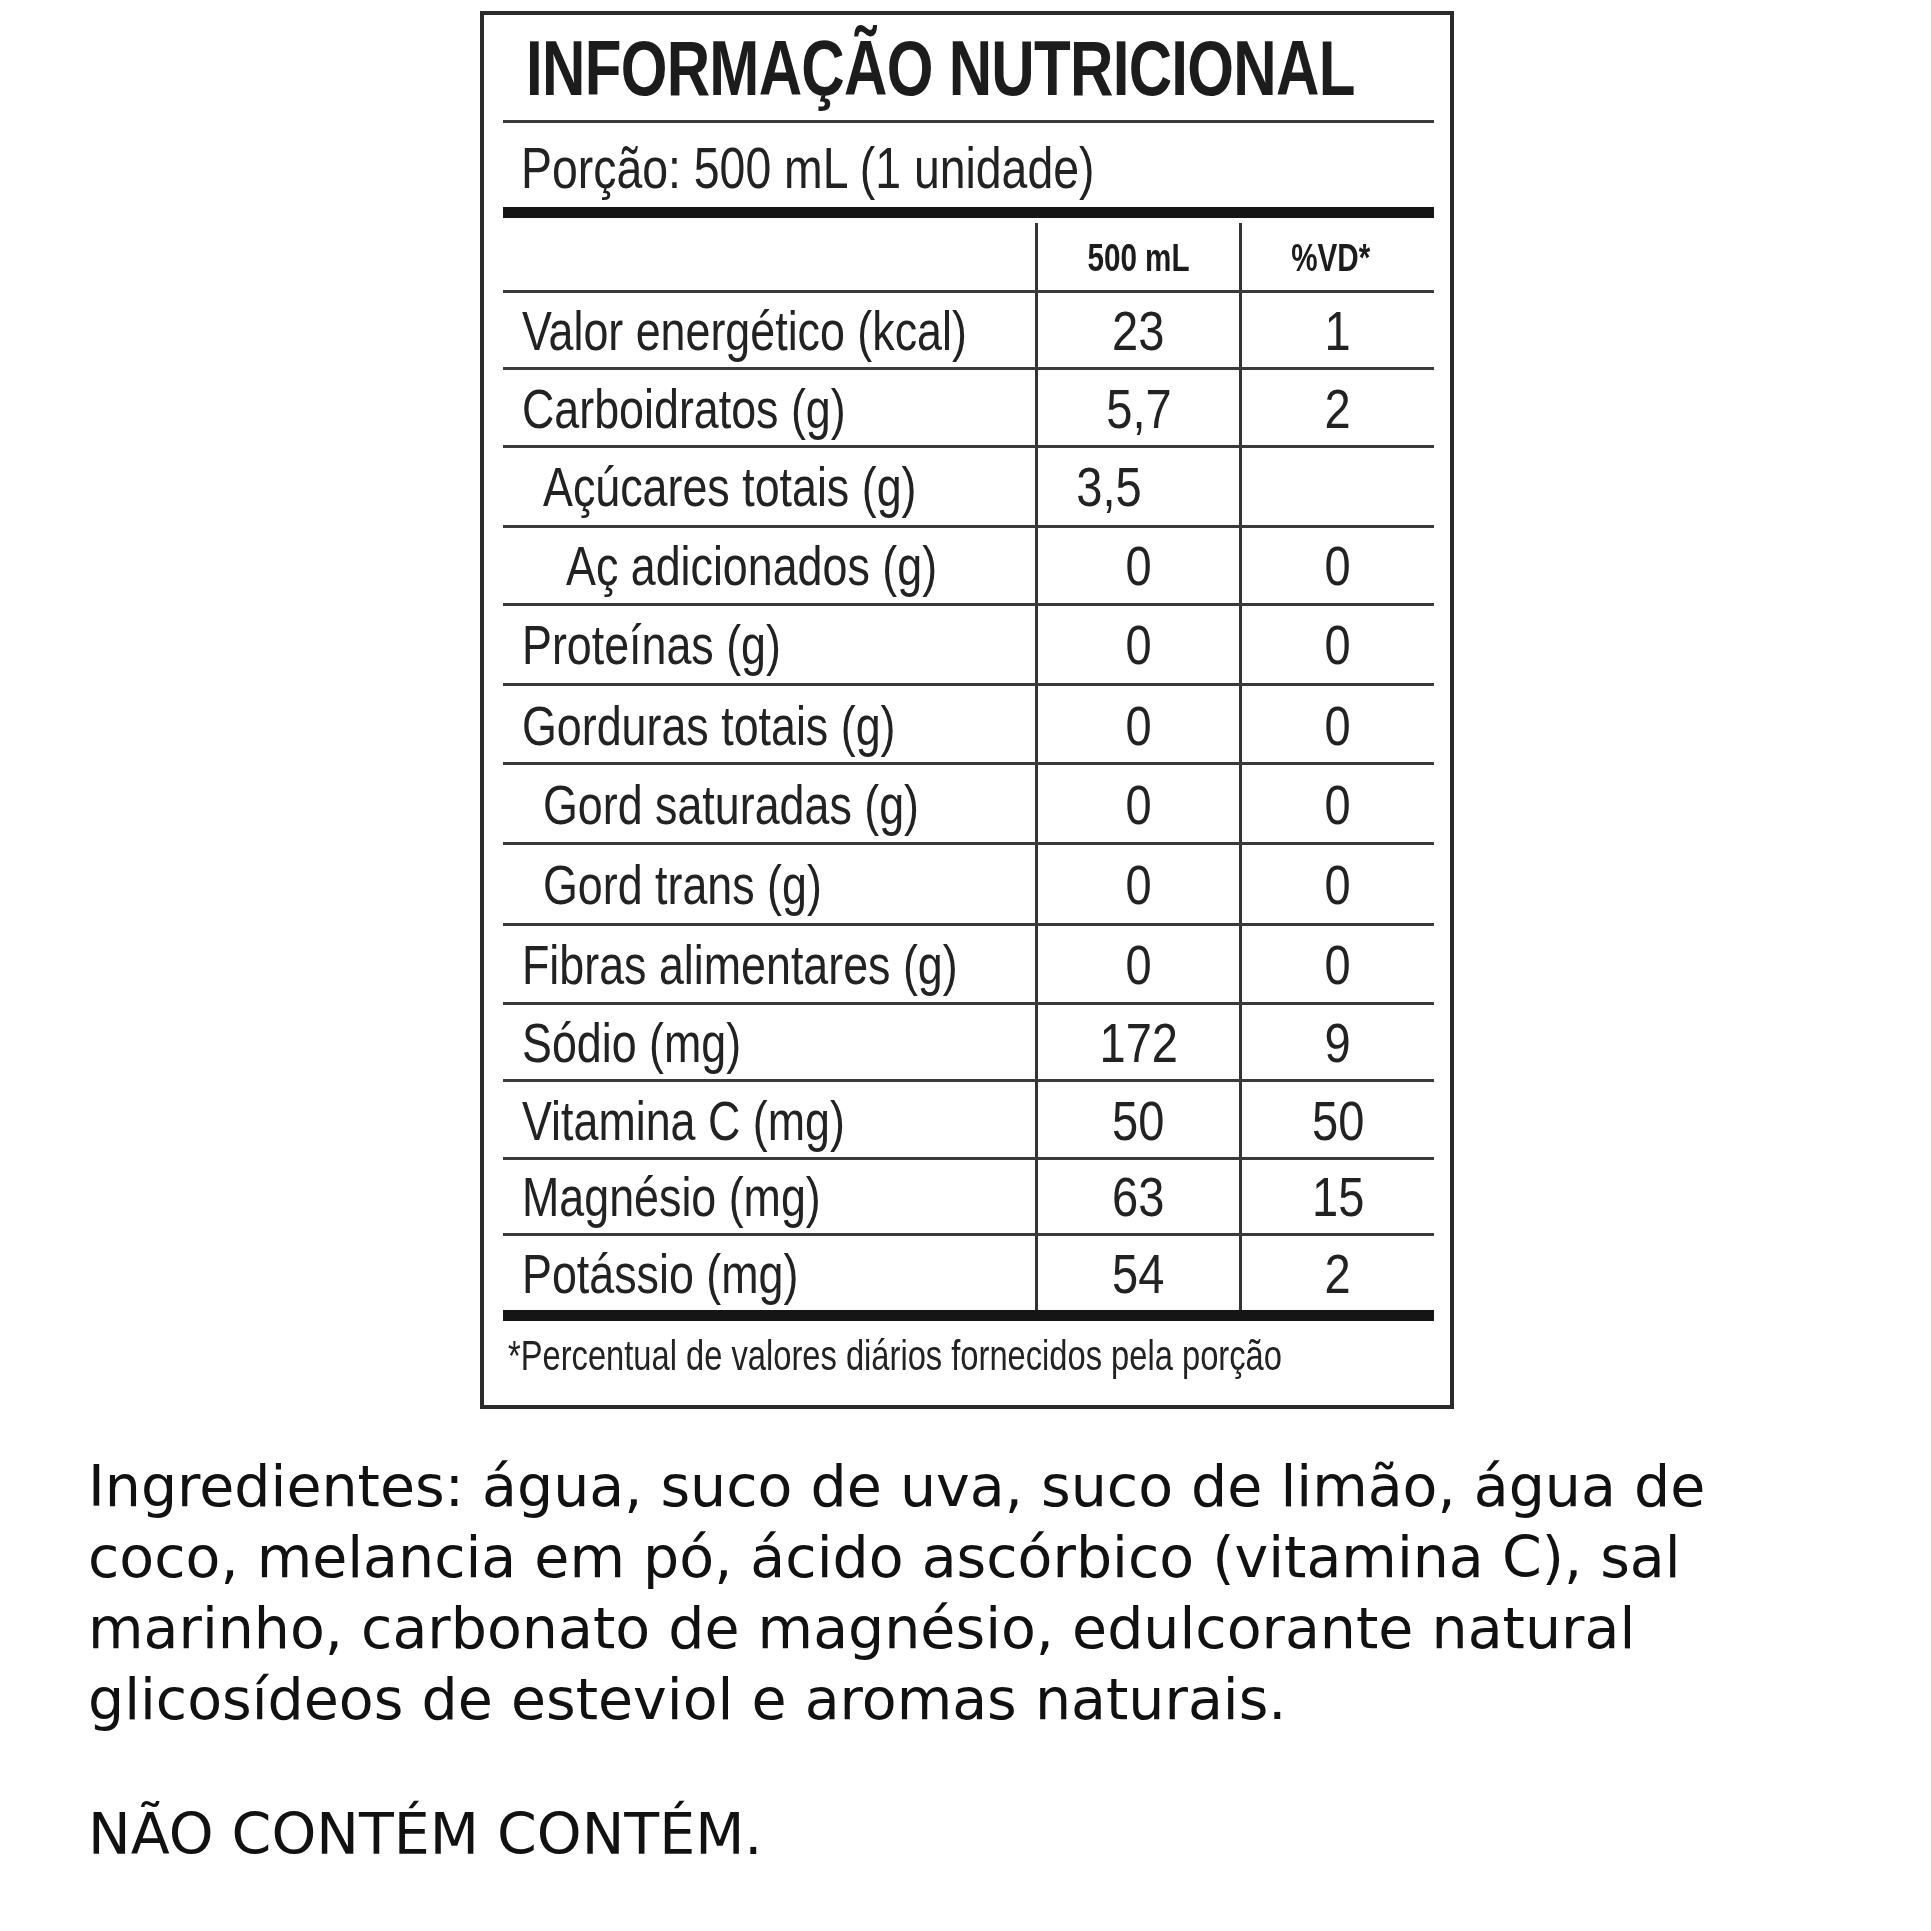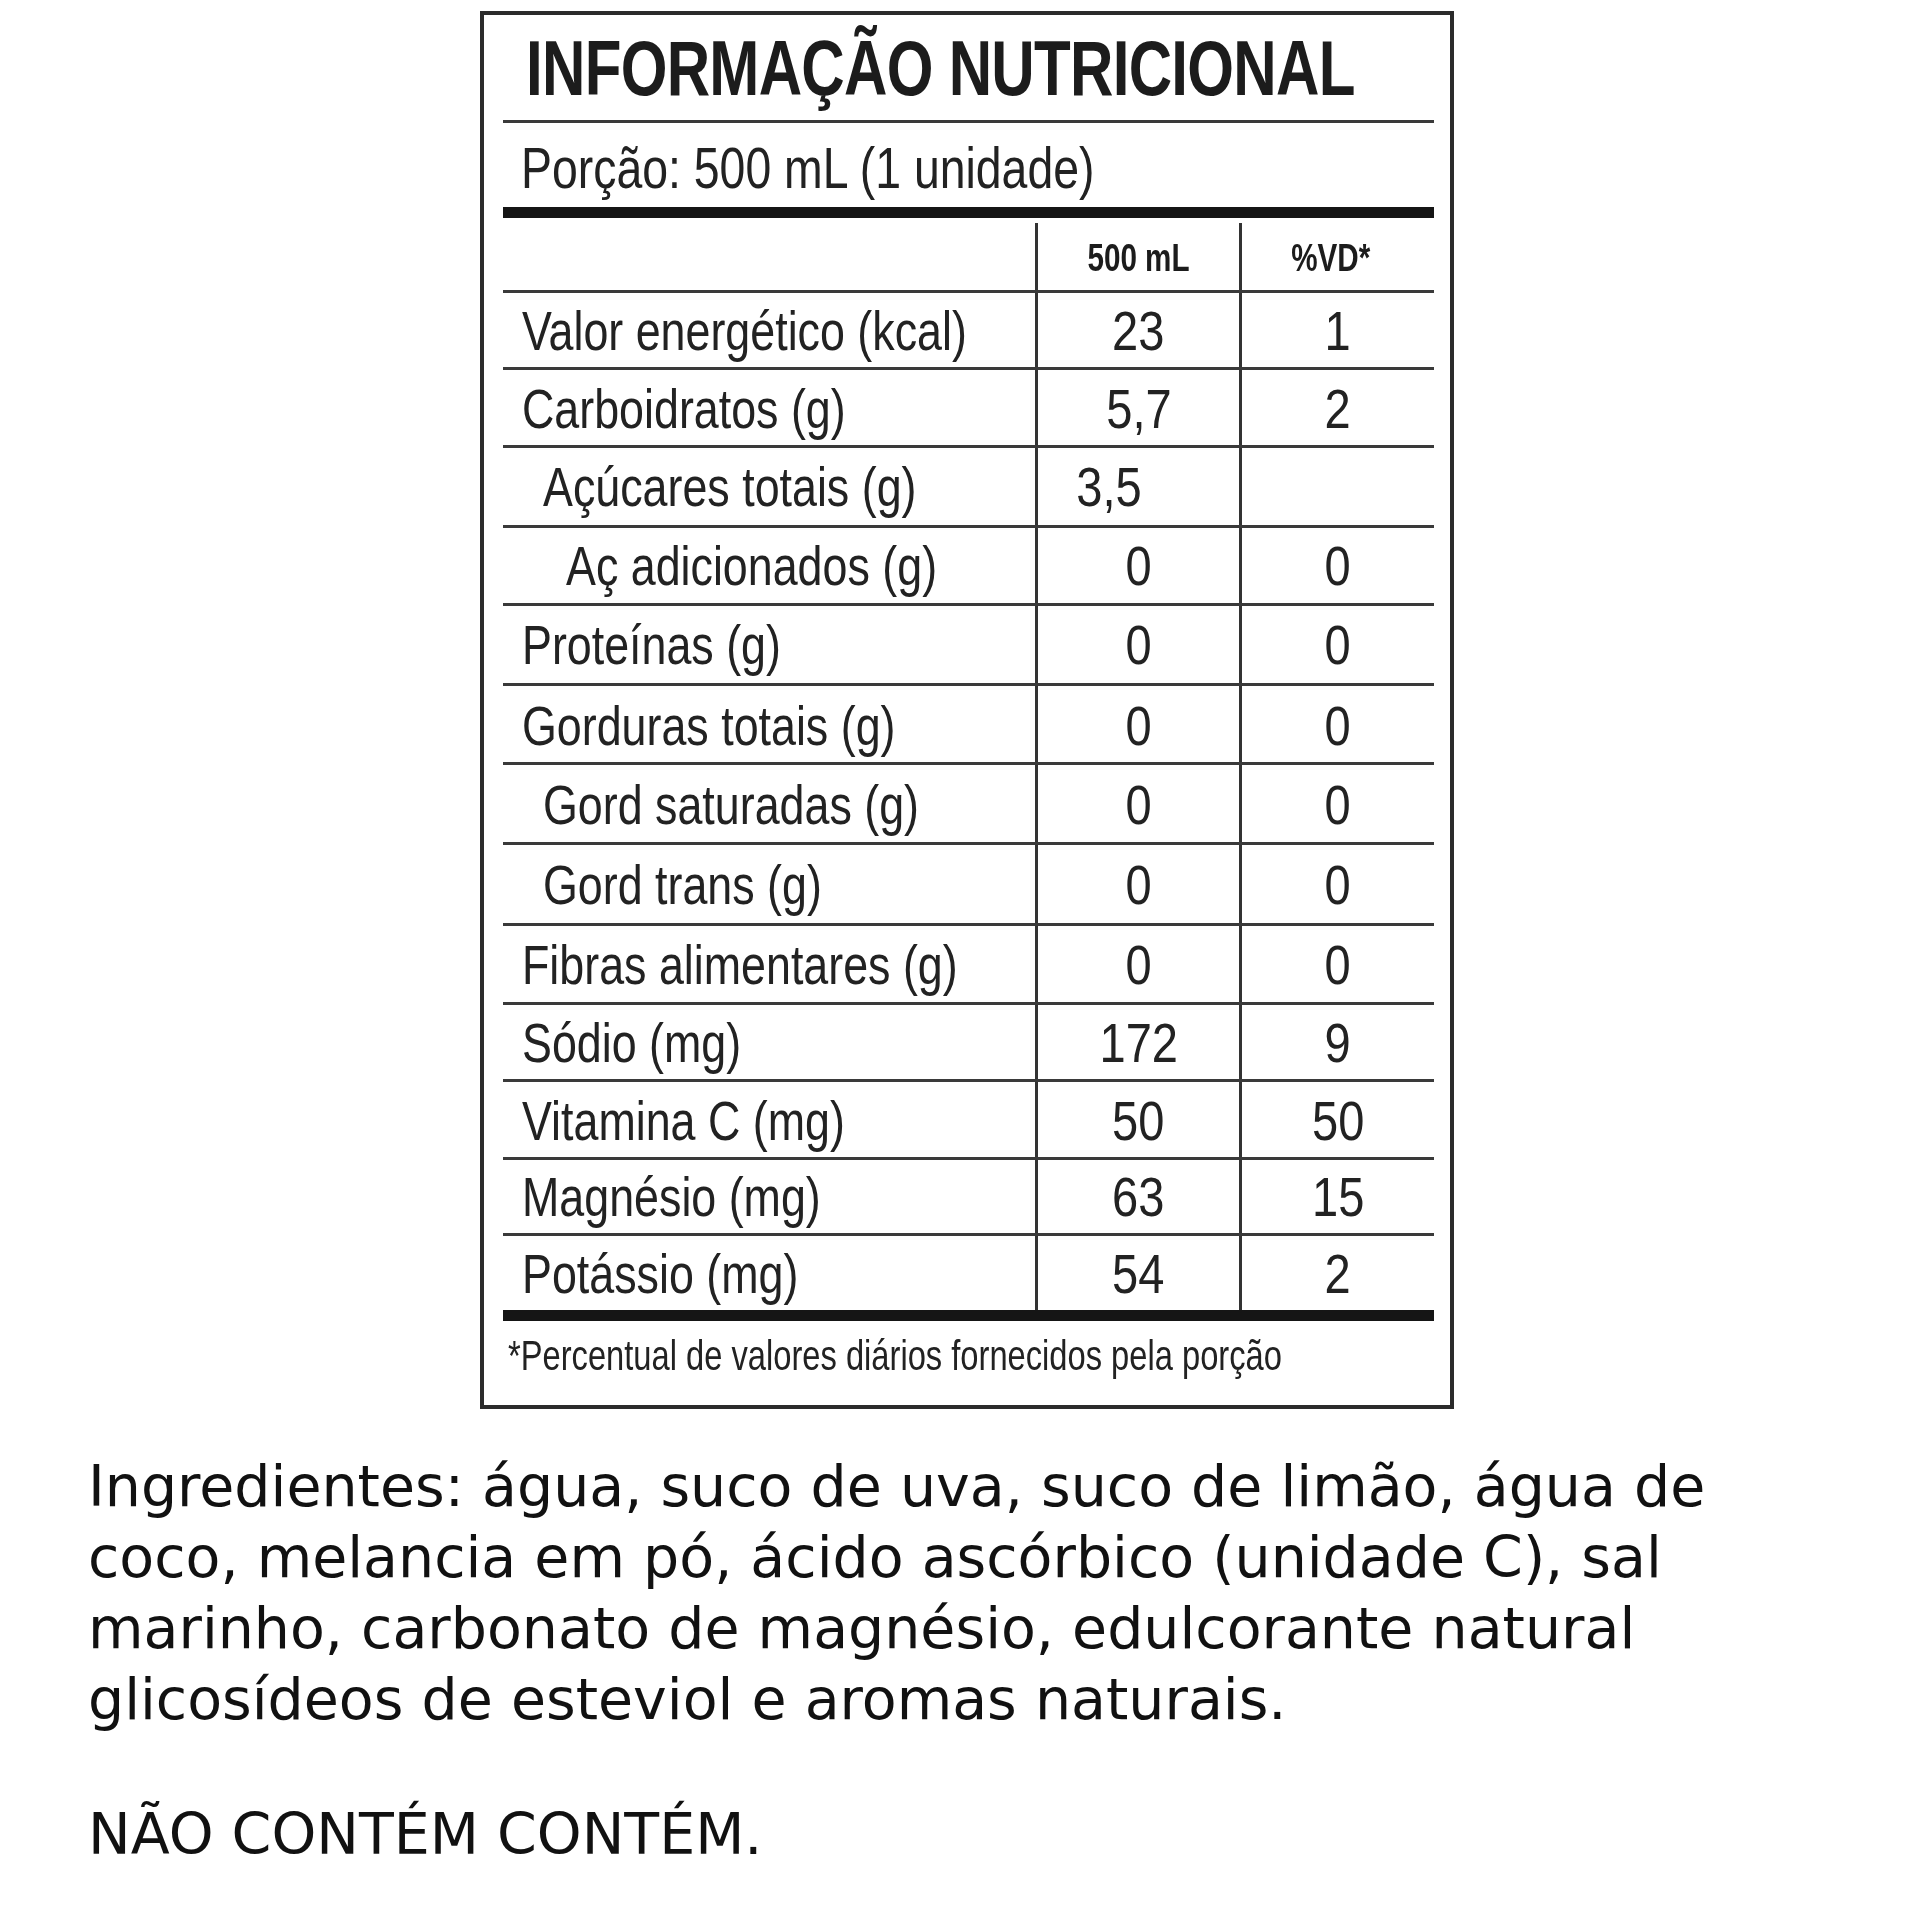--- a/index.html
+++ b/index.html
@@ -208,18 +208,18 @@
     <div class="abs row-label" style="left: 522px; top: 1241px;">Potássio (mg)</div>
     <div class="abs cell" style="left: 1037px; width: 203px; top: 1241px;"><span class="cell-inner">54</span></div>
     <div class="abs cell" style="left: 1242px; width: 192px; top: 1241px;"><span class="cell-inner">2</span></div>
   </div>
 
 <div class="rule-thick" style="top:1310px;"></div>
 
 <div class="abs cond footnote">*Percentual de valores diários fornecidos pela porção</div>
 
 <div class="ingredients">Ingredientes: água, suco de uva, suco de limão, água de
-coco, melancia em pó, ácido ascórbico (unidade C), sal
+coco, melancia em pó, ácido ascórbico (vitamina C), sal
 marinho, carbonato de magnésio, edulcorante natural
 glicosídeos de esteviol e aromas naturais.</div>
 
 <div class="gluten">NÃO CONTÉM CONTÉM.</div>
 
 
 </body></html>

